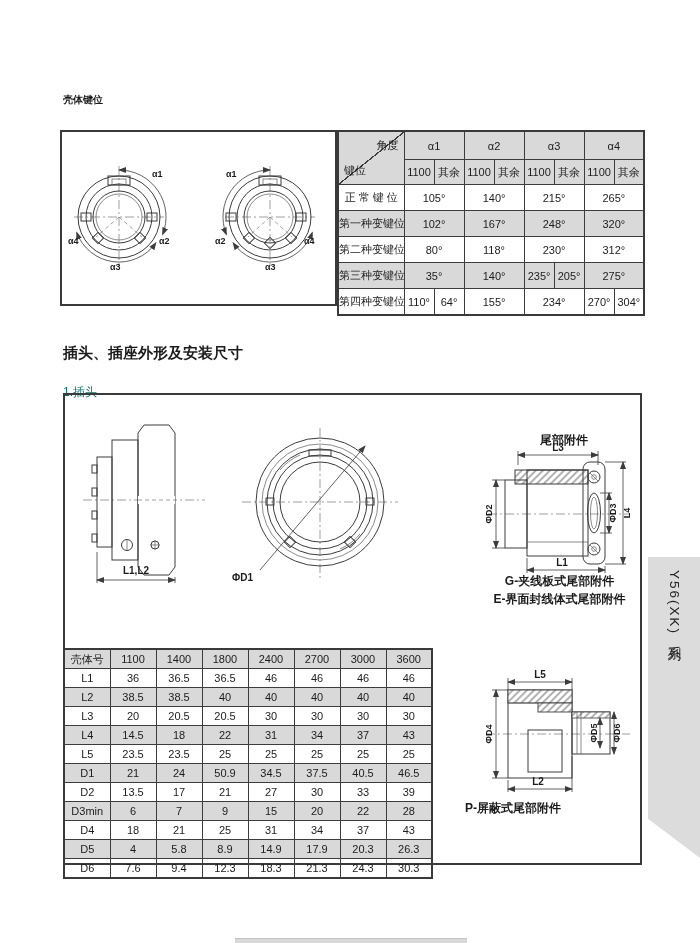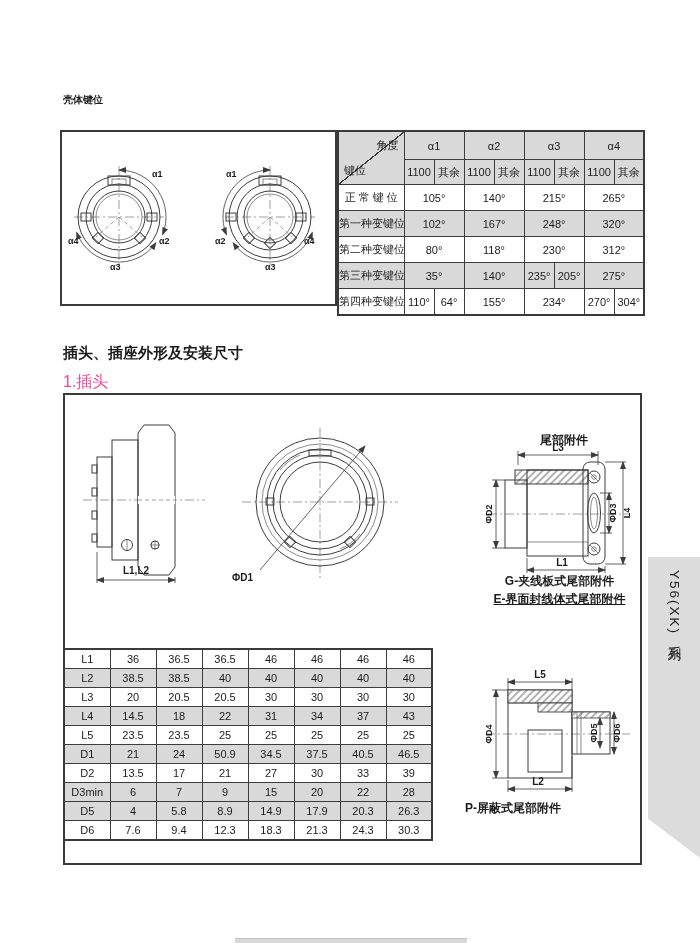--- a/index.html
+++ b/index.html
@@ -10,21 +10,21 @@
 
   
   .title-bar{left:63px;top:42px;width:400px;height:26px;background:#d9d9d9;
              display:flex;align-items:center;justify-content:flex-end;
              padding-right:10px;box-sizing:border-box;}
   .title-bar span{font-weight:bold;font-size:16px;letter-spacing:0.5px;}
 
   .h-shell{left:63px;top:93px;font-weight:bold;font-size:10px;}
   .h-caption{left:80px;top:317px;width:570px;text-align:center;font-weight:bold;font-size:14px;}
   .h-outline{left:63px;top:344px;font-weight:bold;font-size:15px;}
-  .h-plug{left:63px;top:372px;font-size:16px;color:#ec4899;}
+  .h-plug{left:63px;top:384px;font-size:12px;color:#0f766e;}
 
   
   .diagram-box{left:60px;top:130px;width:277px;height:176px;border:2px solid #3a3a3a;box-sizing:border-box;}
   .drawing-box{left:63px;top:393px;width:579px;height:472px;border:2px solid #3a3a3a;box-sizing:border-box;}
 
   
   table{border-collapse:collapse;table-layout:fixed;}
   td{border:1px solid #3c3c3c;text-align:center;vertical-align:middle;font-size:11px;padding:0;overflow:hidden;white-space:nowrap;}
   .key-table{left:337px;top:130px;width:306px;border:2px solid #3a3a3a;}
   .key-table td{height:25px;}
@@ -36,21 +36,21 @@
   .corner .c-top{position:absolute;top:6px;right:5px;font-size:11px;}
   .corner .c-bot{position:absolute;bottom:6px;left:5px;font-size:11px;}
 
   
   .dim-table{left:63px;top:648px;width:368px;border:2px solid #3a3a3a;}
   .dim-table td{height:18px;font-size:11px;}
 
   
   .tail-title{left:492px;top:432px;font-weight:bold;font-size:12px;margin-left:48px;}
   .cap-ge{left:477px;width:165px;text-align:center;font-weight:bold;font-size:12px;}
-  .cap-g{top:573px;} .cap-e{top:591px;text-decoration:underline;}
+  .cap-g{top:573px;} .cap-e{top:591px;}
   .cap-p{left:465px;top:800px;width:150px;font-weight:bold;font-size:12px;}
 
   
   .side-tab{left:648px;top:557px;width:52px;height:301px;background:#dcdcdc;
             clip-path:polygon(0 0,100% 0,100% 100%,0 87%);
             display:flex;justify-content:center;}
   .side-tab span{writing-mode:vertical-rl;font-size:13.5px;letter-spacing:2px;margin-top:13px;color:#222;}
 
   .footer-bar{left:235px;top:938px;width:232px;height:5px;background:#d9d9d9;border-top:1px solid #c4c4c4;box-sizing:border-box;}
 
@@ -333,20 +333,30 @@
   </svg>
 
   <div class="abs cap-p">P-屏蔽式尾部附件</div>
 
   <table class="abs dim-table">
     <colgroup>
         <col style="width:46px">
         <col span="7" style="width:46px">
       </colgroup>
     <tbody>
+        <tr class="shaded">
+      <td>壳体号</td>
+      <td>1100</td>
+      <td>1400</td>
+      <td>1800</td>
+      <td>2400</td>
+      <td>2700</td>
+      <td>3000</td>
+      <td>3600</td>
+    </tr>
     <tr>
       <td>L1</td>
       <td>36</td>
       <td>36.5</td>
       <td>36.5</td>
       <td>46</td>
       <td>46</td>
       <td>46</td>
       <td>46</td>
     </tr>
@@ -413,20 +423,30 @@
     <tr class="shaded">
       <td>D3min</td>
       <td>6</td>
       <td>7</td>
       <td>9</td>
       <td>15</td>
       <td>20</td>
       <td>22</td>
       <td>28</td>
     </tr>
+    <tr>
+      <td>D4</td>
+      <td>18</td>
+      <td>21</td>
+      <td>25</td>
+      <td>31</td>
+      <td>34</td>
+      <td>37</td>
+      <td>43</td>
+    </tr>
     <tr class="shaded">
       <td>D5</td>
       <td>4</td>
       <td>5.8</td>
       <td>8.9</td>
       <td>14.9</td>
       <td>17.9</td>
       <td>20.3</td>
       <td>26.3</td>
     </tr>

